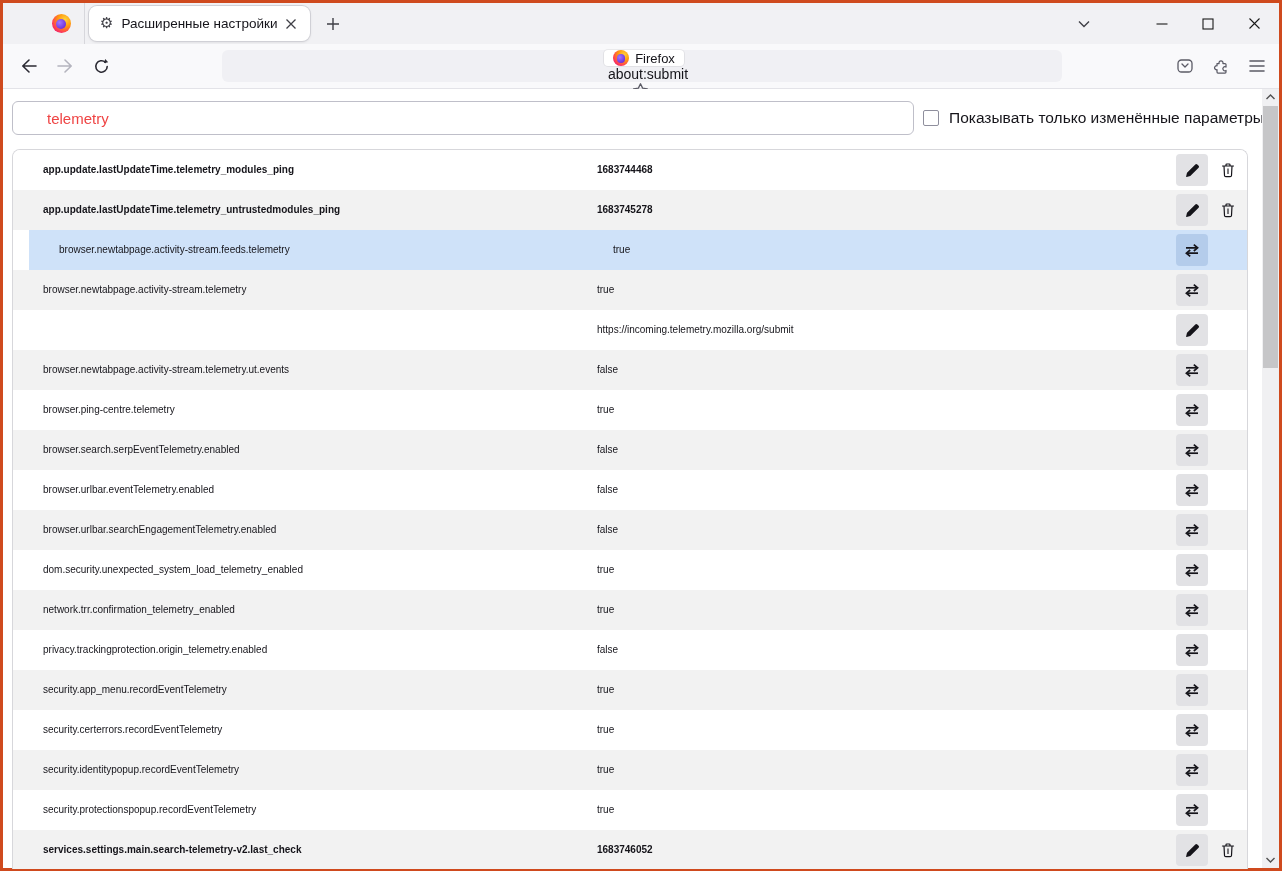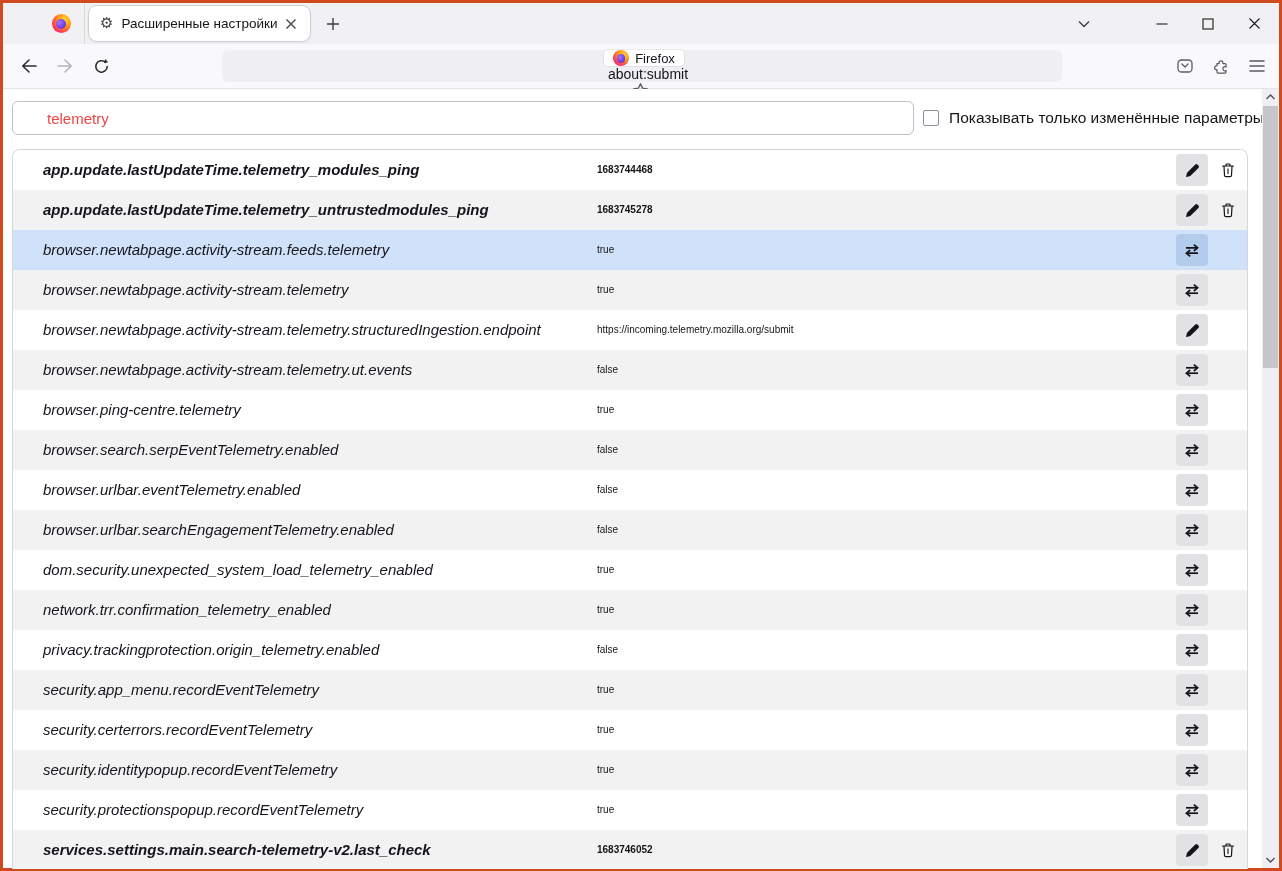--- a/index.html
+++ b/index.html
@@ -50,23 +50,23 @@
     background:#fff; font-family:"Liberation Sans", sans-serif; font-size:15px; color:#ef4444; padding:0 10px 0 34px; outline:none; }
   .search-glass { position:absolute; left:19px; top:21px; pointer-events:none; }
   .only-modified { position:absolute; left:920px; top:21px; width:16px; height:16px; appearance:none; -webkit-appearance:none;
     border:1px solid #8f8f9d; border-radius:2px; background:#fff; }
   .only-modified-label { position:absolute; left:946px; top:20px; font-size:15.5px; white-space:nowrap; }
 
   .preftable { position:absolute; left:9px; top:60px; width:1236px; bottom:-1px; border:1px solid #d7d7db; border-bottom:none;
     border-radius:8px 8px 0 0; overflow:hidden; background:#fff; }
   .row { position:relative; height:40px; background:#fff; }
   .row.alt { background:#f2f2f2; }
-  .row.selected { background:#cfe2f9; }
+  .row.selected { background:#cfe2f9;margin-left:16px; }
   .row.bold .pref-name, .row.bold .pref-value { font-weight:bold; }
-  .pref-name { position:absolute; left:30px; top:0; line-height:40px; font-size:15px; white-space:nowrap;font-style:italic; }
+  .pref-name { position:absolute; left:30px; top:0; line-height:40px; font-size:10px; white-space:nowrap; }
   .pref-value { position:absolute; left:584px; top:0; line-height:40px; font-size:10px; white-space:nowrap; }
   .act-btn { position:absolute; top:4px; width:32px; height:32px; border:none; border-radius:4px; background:#e2e2e5;
     display:flex; align-items:center; justify-content:center; }
   .btn-main { right:39px; }
   .row.selected .btn-main { background:#b4cceb; }
   .btn-del { right:6px; width:26px; height:32px; background:transparent; }
 
   
   .scrollbar { position:absolute; right:0; top:86px; bottom:0; width:17px; background:#f0f0f2; }
   .sb-arrow { position:absolute; left:0; width:17px; height:16px; display:flex; align-items:center; justify-content:center; }
@@ -238,21 +238,20 @@
         <path d="M2 4.8 H12.5" stroke="#15141a" stroke-width="1.7" fill="none"></path>
         <path d="M9.8 1.6 L13.6 4.8 L9.8 8" stroke="#15141a" stroke-width="1.7" fill="none" stroke-linejoin="miter"></path>
         <path d="M14 10.2 H3.5" stroke="#15141a" stroke-width="1.7" fill="none"></path>
         <path d="M6.2 7 L2.4 10.2 L6.2 13.4" stroke="#15141a" stroke-width="1.7" fill="none" stroke-linejoin="miter"></path>
       </svg>
     </button>
 
   </div>
 
   <div class="row">
-    <span class="pref-name">browser.newtabpage.activity-stream.telemetry.structuredIngestion.endpoint</span>
     <span class="pref-value">https://incoming.telemetry.mozilla.org/submit</span>
     <button class="act-btn btn-main">
       <svg width="15" height="15" viewBox="0 0 15 15">
         <path d="M10.3 1.4 a1.4 1.4 0 0 1 2 0 l1.3 1.3 a1.4 1.4 0 0 1 0 2 L5.3 13 L1.6 13.9 a0.4 0.4 0 0 1 -0.5 -0.5 L2 9.7 Z" fill="#15141a"></path>
       </svg>
     </button>
 
   </div>
 
   <div class="row alt">

